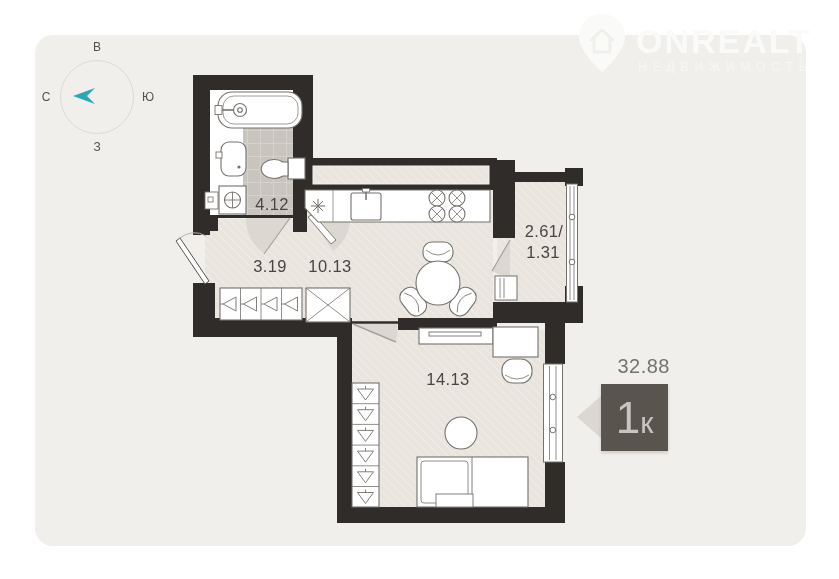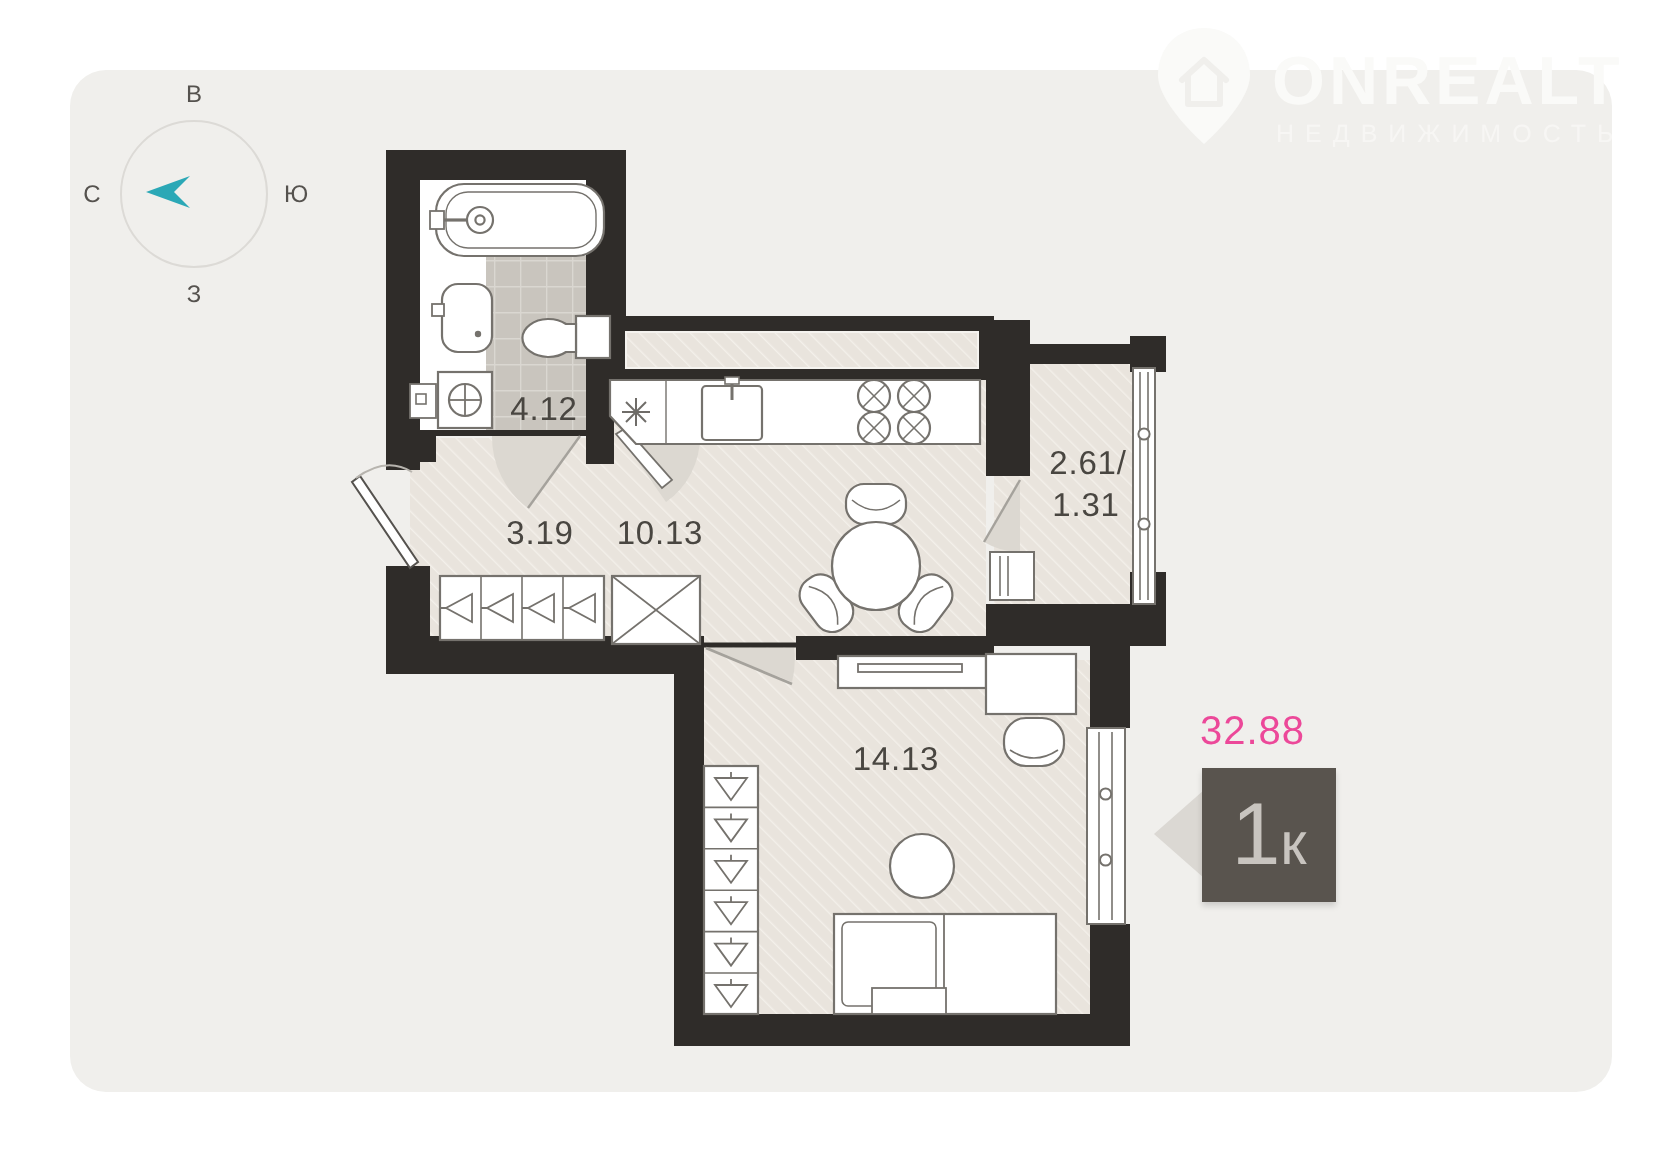--- a/index.html
+++ b/index.html
@@ -18,22 +18,22 @@
   
   .watermark{position:absolute;left:576px;top:12px;width:250px;color:#fafaf8;z-index:3;}
   .wm-icon{position:absolute;left:0;top:0;}
   .wm-brand{position:absolute;left:60px;top:10px;font-size:34px;font-weight:bold;
         letter-spacing:2px;color:#fafaf8;}
   .wm-sub{position:absolute;left:62px;top:48px;font-size:12.5px;letter-spacing:5.5px;color:#f7f6f4;}
   
   .plan{position:absolute;left:0;top:0;z-index:2;}
   .room-label{font-family:"Liberation Sans",sans-serif;font-size:16.5px;fill:#494641;letter-spacing:.4px;}
   
-  .total-area{position:absolute;left:600px;top:355px;width:70px;text-align:left;
-        font-size:20px;color:#ec4899;letter-spacing:.5px;z-index:4;}
+  .total-area{position:absolute;left:600px;top:355px;width:70px;text-align:right;
+        font-size:20px;color:#737373;letter-spacing:.5px;z-index:4;}
   .badge{position:absolute;left:601px;top:384px;width:67px;height:67px;background:#59544e;
         display:flex;align-items:center;justify-content:center;z-index:4;
         box-shadow:0 2px 3px rgba(0,0,0,.15);}
   .badge .num{font-size:44px;color:#c8c4bf;line-height:1;}
   .badge .let{font-size:30px;color:#c8c4bf;line-height:1;margin-top:10px;}
   .badge-arrow{position:absolute;left:577px;top:395px;width:0;height:0;z-index:4;
         border-top:22px solid transparent;border-bottom:22px solid transparent;
         border-right:25px solid #dbd8d3;}
 </style>
 </head>

